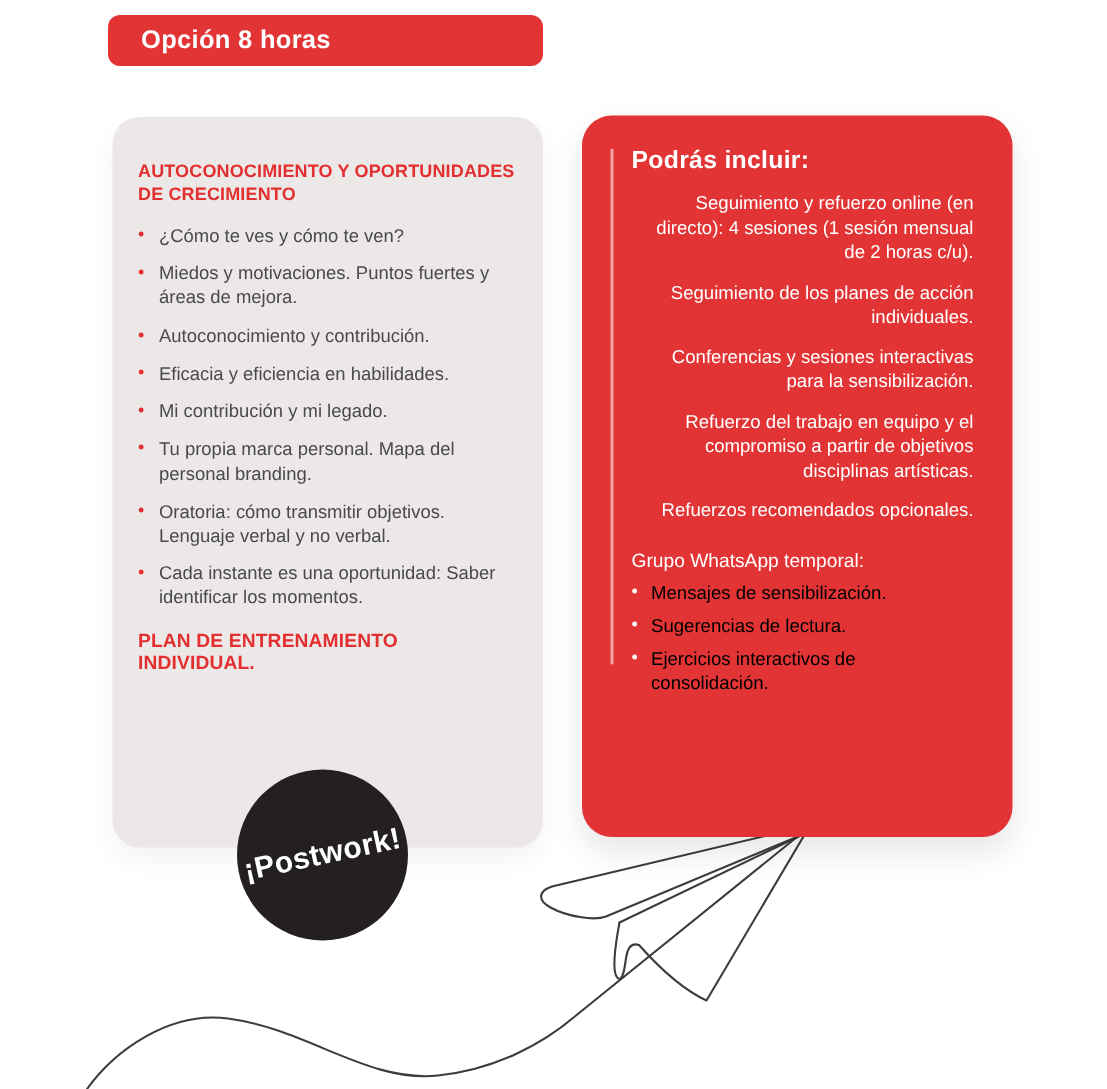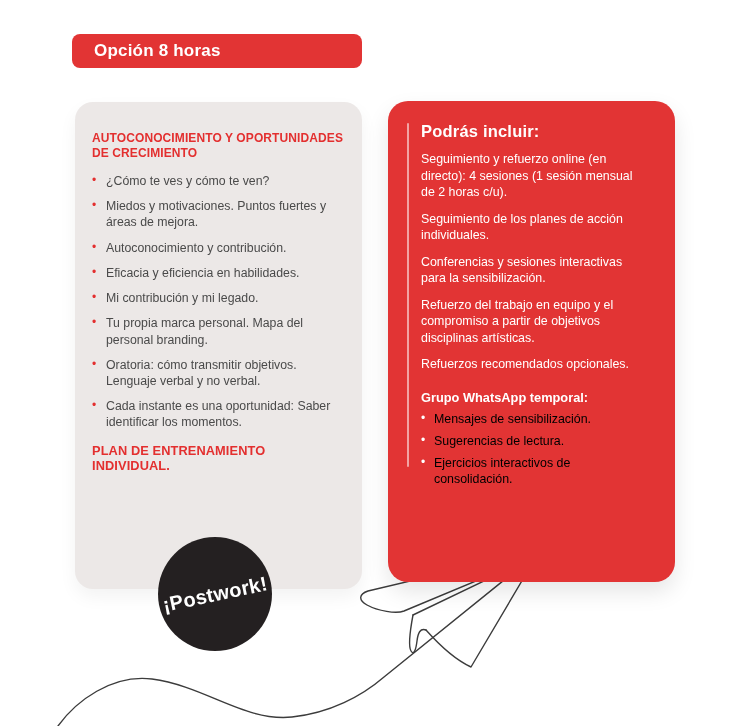--- a/index.html
+++ b/index.html
@@ -101,25 +101,26 @@
     font-size: 16.5px;
     font-weight: bold;
     color: #ffffff;
     letter-spacing: 0.2px;
   }
   .right-card p.item {
     margin-top: 10px;
     font-size: 12.4px;
     line-height: 1.33;
     color: #ffffff;
+    text-align: right;
   }
   .whatsapp-heading {
     margin-top: 17px;
     font-size: 12.8px;
-    font-weight: bold;
+    font-weight: normal;
     color: #ffffff;
   }
   .whatsapp-list {
     list-style: none;
     margin-top: 6px;
   }
   .whatsapp-list li {
     position: relative;
     padding-left: 13px;
     font-size: 12.4px;
@@ -158,21 +159,21 @@
 
   
   .lineart {
     position: absolute;
     left: 0; top: 0;
     width: 738px; height: 726px;
     z-index: 1;
     pointer-events: none;
   }
   .card-layer { position: absolute; inset: 0; z-index: 2; }
-  .card-layer > * { pointer-events: auto; margin-top: 24px; }
+  .card-layer > * { pointer-events: auto; }
 </style>
 </head>
 <body>
 
 <svg class="lineart" viewBox="0 0 738 726" xmlns="http://www.w3.org/2000/svg" fill="none" stroke="#3c3c3c" stroke-width="1.4" stroke-linecap="round" stroke-linejoin="round">
   <path d="M 674 501 C 660 517 635 537 605 545 C 583 551 560 551 541 550"></path>
   <path d="M 541 550 L 368 591 C 359 594 358 600 367 605 C 378 611 396 614 404 611 L 536 556"></path>
   <path d="M 536 556 L 413 615"></path>
   <path d="M 413 615 C 410 631 408 646 411 651 C 414 656 416 649 417 641 C 418 633 420 628 426 630"></path>
   <path d="M 426 630 C 442 648 458 661 471 667 L 539 552"></path>

